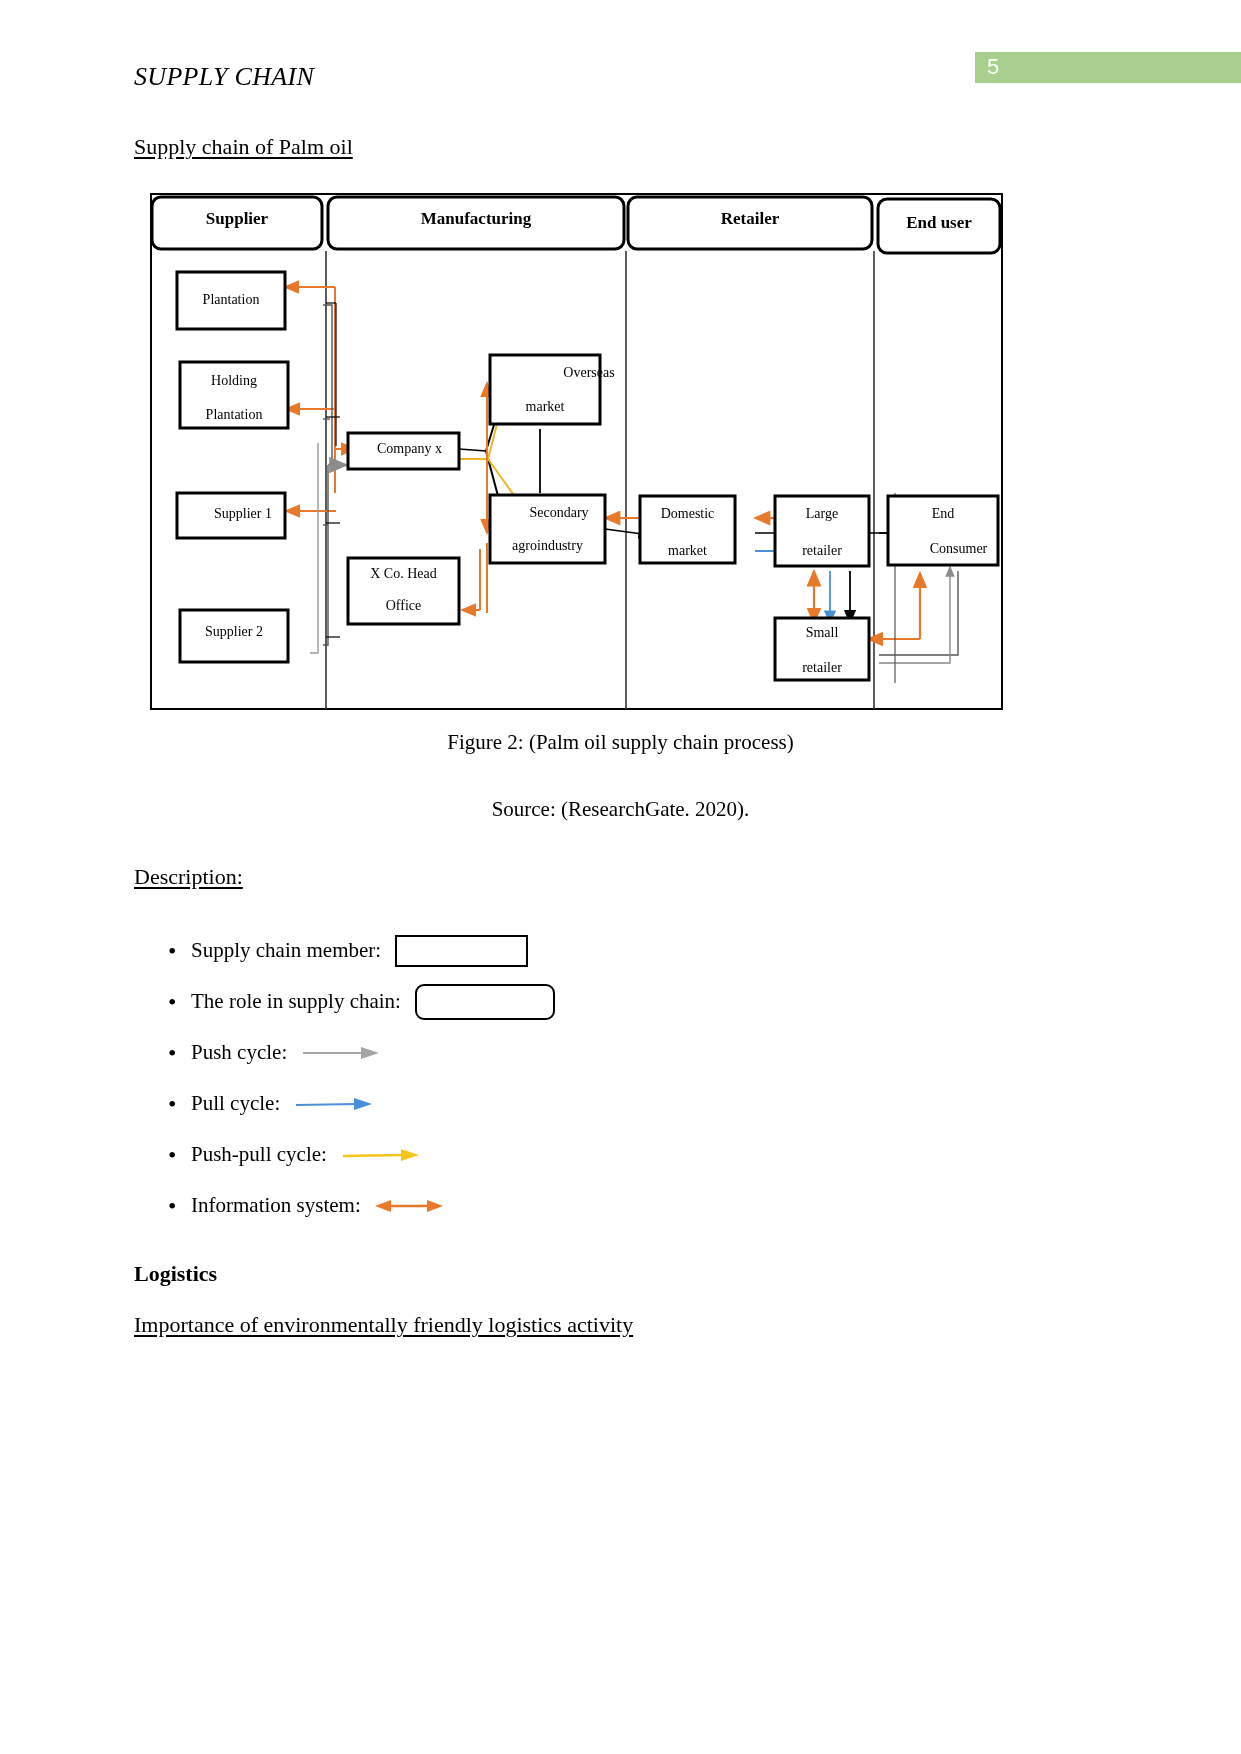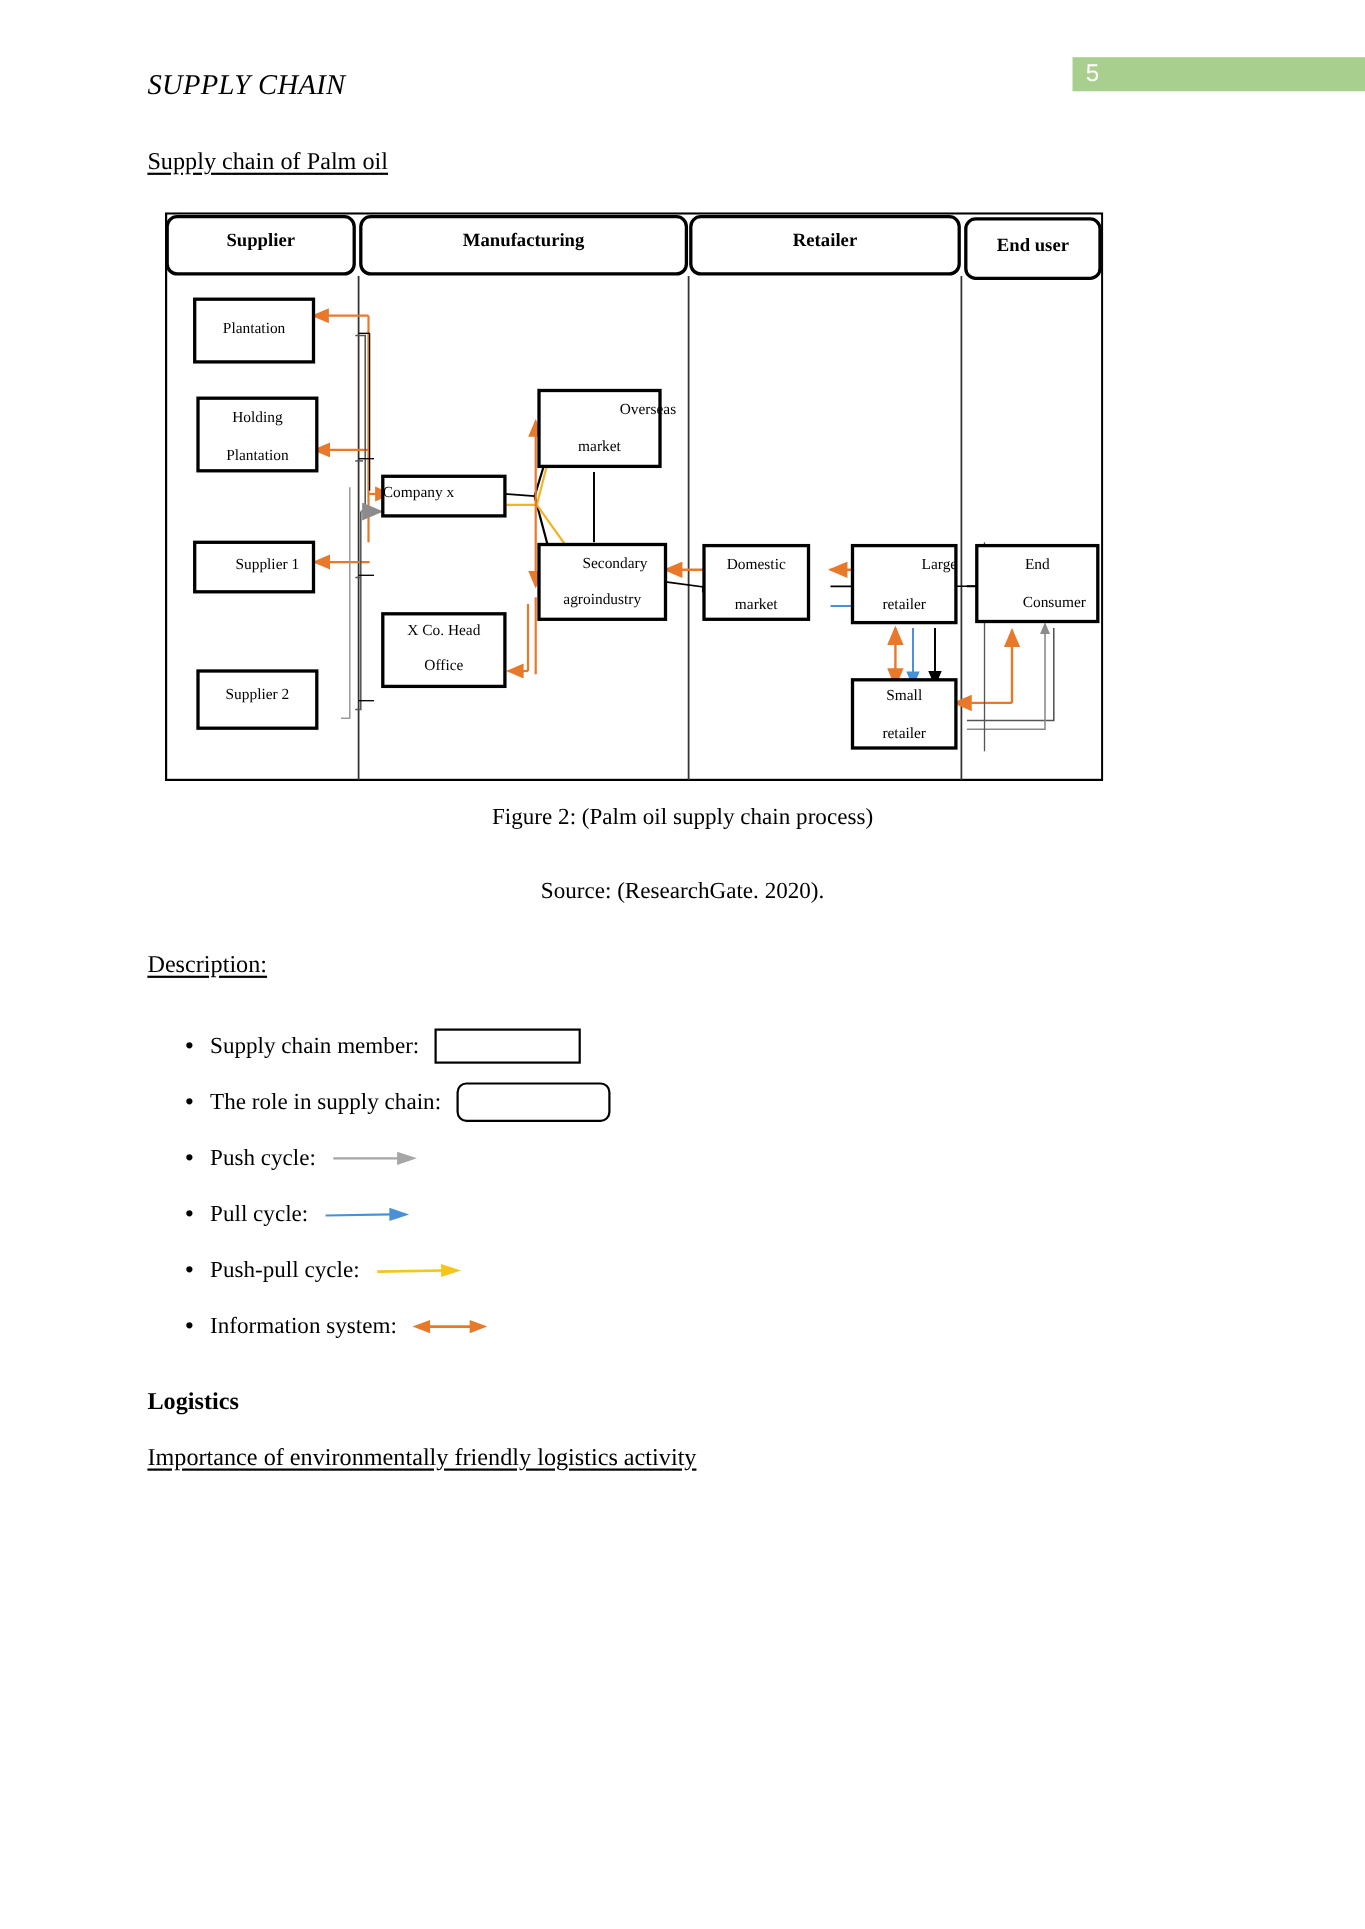--- a/index.html
+++ b/index.html
@@ -265,35 +265,35 @@
 
   <div style="position:absolute;left:27px;top:99px;width:108px;text-align:center;font-size:14px;">Plantation</div>
 
   <div style="position:absolute;left:30px;top:180px;width:108px;text-align:center;font-size:14px;">Holding</div>
   <div style="position:absolute;left:30px;top:214px;width:108px;text-align:center;font-size:14px;">Plantation</div>
 
   <div style="position:absolute;left:27px;top:313px;width:108px;text-align:center;font-size:14px;padding-left:24px;">Supplier 1</div>
 
   <div style="position:absolute;left:30px;top:431px;width:108px;text-align:center;font-size:14px;">Supplier 2</div>
 
-  <div style="position:absolute;left:198px;top:248px;width:123px;font-size:14px;">Company x</div>
+  <div style="position:absolute;left:198px;top:248px;width:123px;text-align:center;font-size:14px;">Company x</div>
 
   <div style="position:absolute;left:198px;top:373px;width:111px;text-align:center;font-size:14px;">X Co. Head</div>
   <div style="position:absolute;left:198px;top:405px;width:111px;text-align:center;font-size:14px;">Office</div>
 
   <div style="position:absolute;left:340px;top:172px;width:110px;text-align:center;font-size:14px;margin-left:44px;">Overseas</div>
   <div style="position:absolute;left:340px;top:206px;width:110px;text-align:center;font-size:14px;">market</div>
 
   <div style="position:absolute;left:340px;top:312px;width:138px;text-align:center;font-size:14px;">Secondary</div>
   <div style="position:absolute;left:340px;top:345px;width:115px;text-align:center;font-size:14px;">agroindustry</div>
 
   <div style="position:absolute;left:490px;top:313px;width:95px;text-align:center;font-size:14px;">Domestic</div>
   <div style="position:absolute;left:490px;top:350px;width:95px;text-align:center;font-size:14px;">market</div>
 
-  <div style="position:absolute;left:625px;top:313px;width:94px;text-align:center;font-size:14px;margin-left:32px;">Large</div>
+  <div style="position:absolute;left:625px;top:313px;width:94px;text-align:center;font-size:14px;">Large</div>
   <div style="position:absolute;left:625px;top:350px;width:94px;text-align:center;font-size:14px;">retailer</div>
 
   <div style="position:absolute;left:625px;top:432px;width:94px;text-align:center;font-size:14px;">Small</div>
   <div style="position:absolute;left:625px;top:467px;width:94px;text-align:center;font-size:14px;">retailer</div>
 
   <div style="position:absolute;left:738px;top:313px;width:110px;text-align:center;font-size:14px;">End</div>
   <div style="position:absolute;left:738px;top:348px;width:110px;text-align:center;font-size:14px;padding-left:31px;">Consumer</div>
 </div>
 
 <div class="fig-caption">Figure 2: (Palm oil supply chain process)</div>

